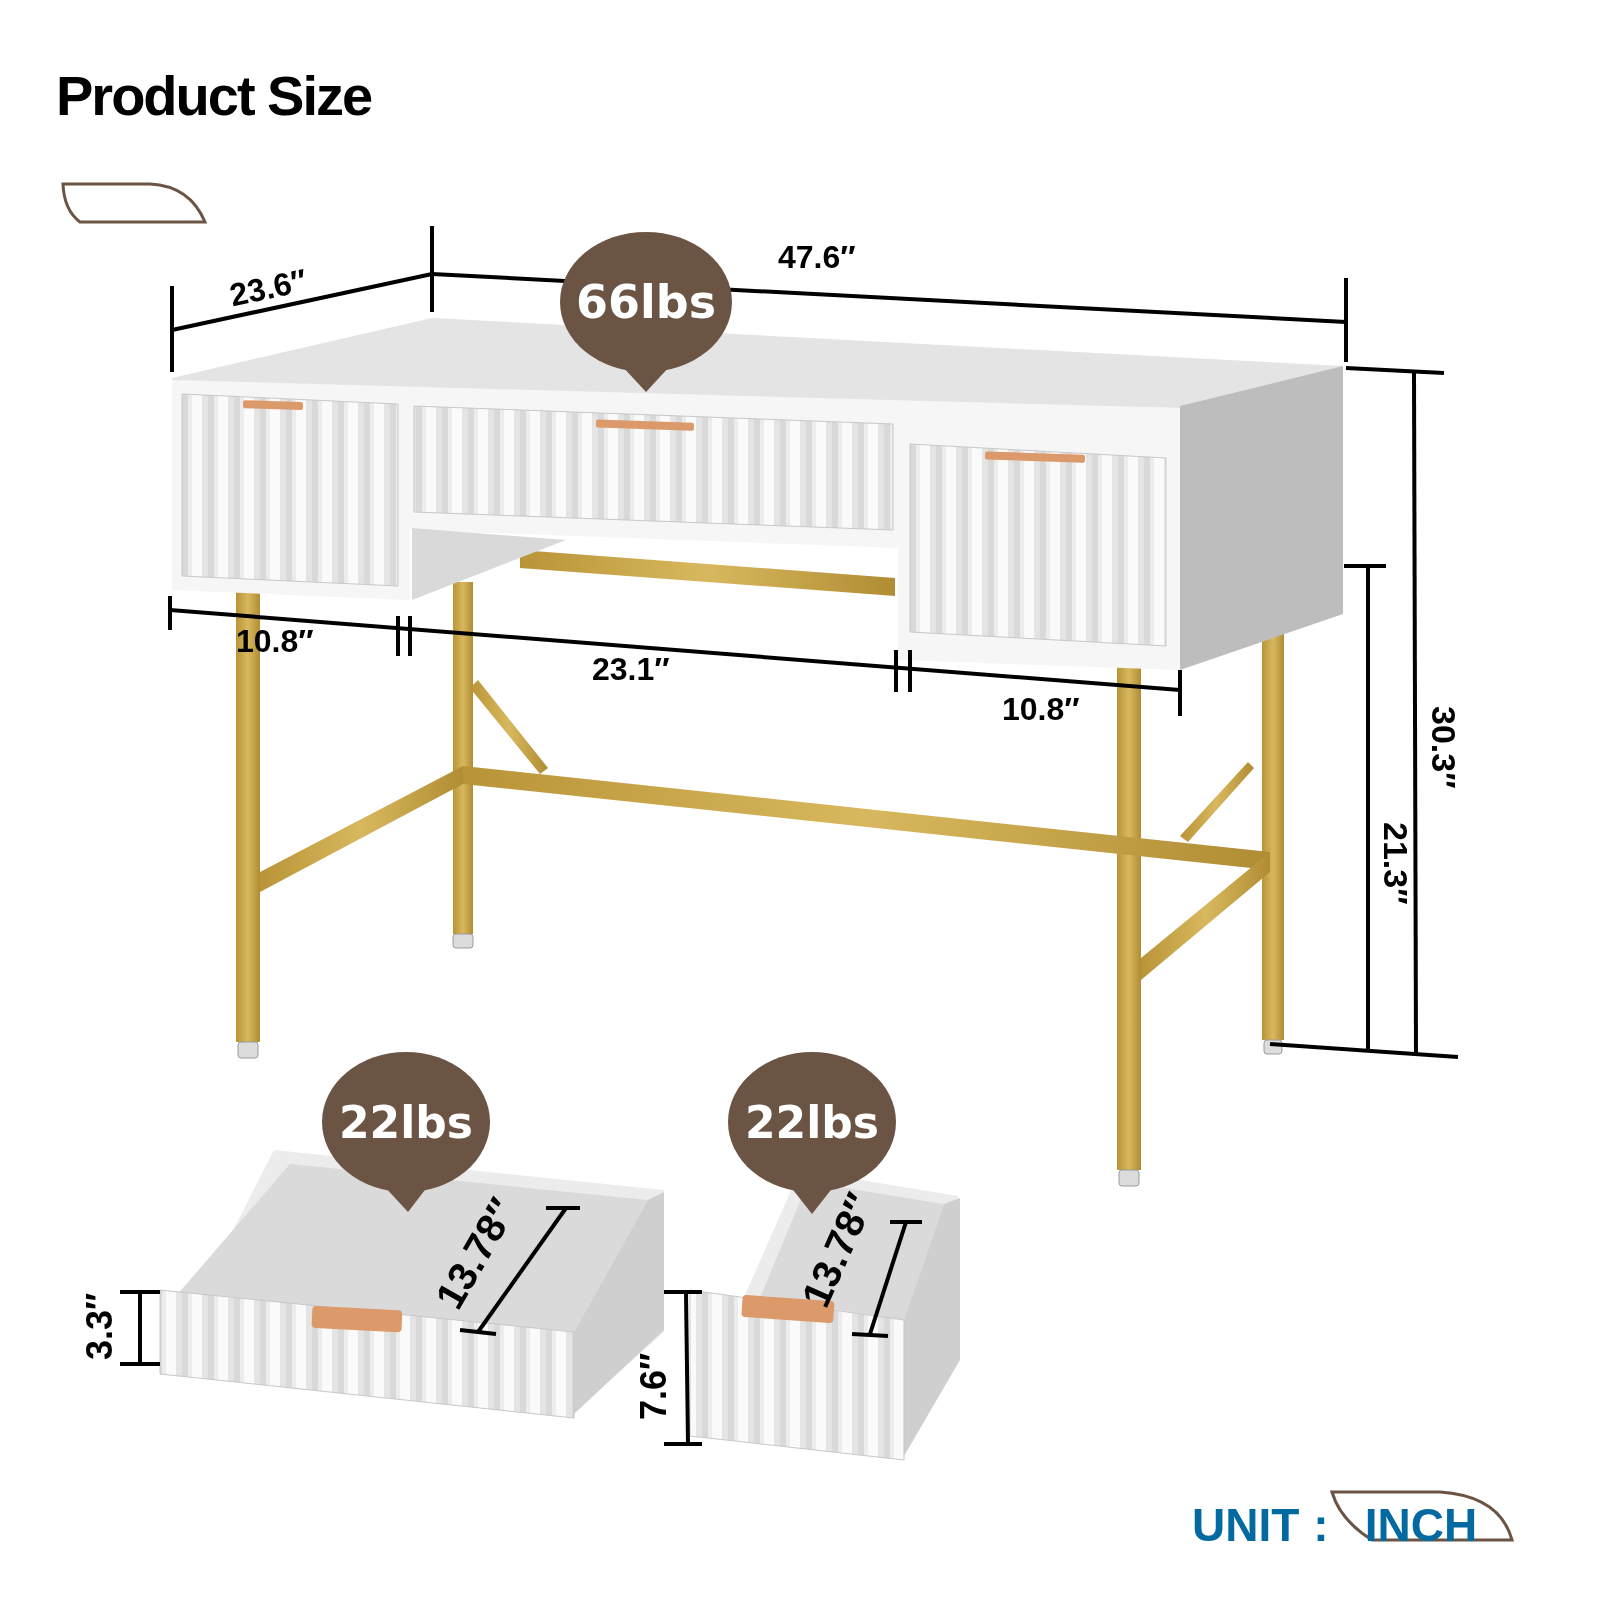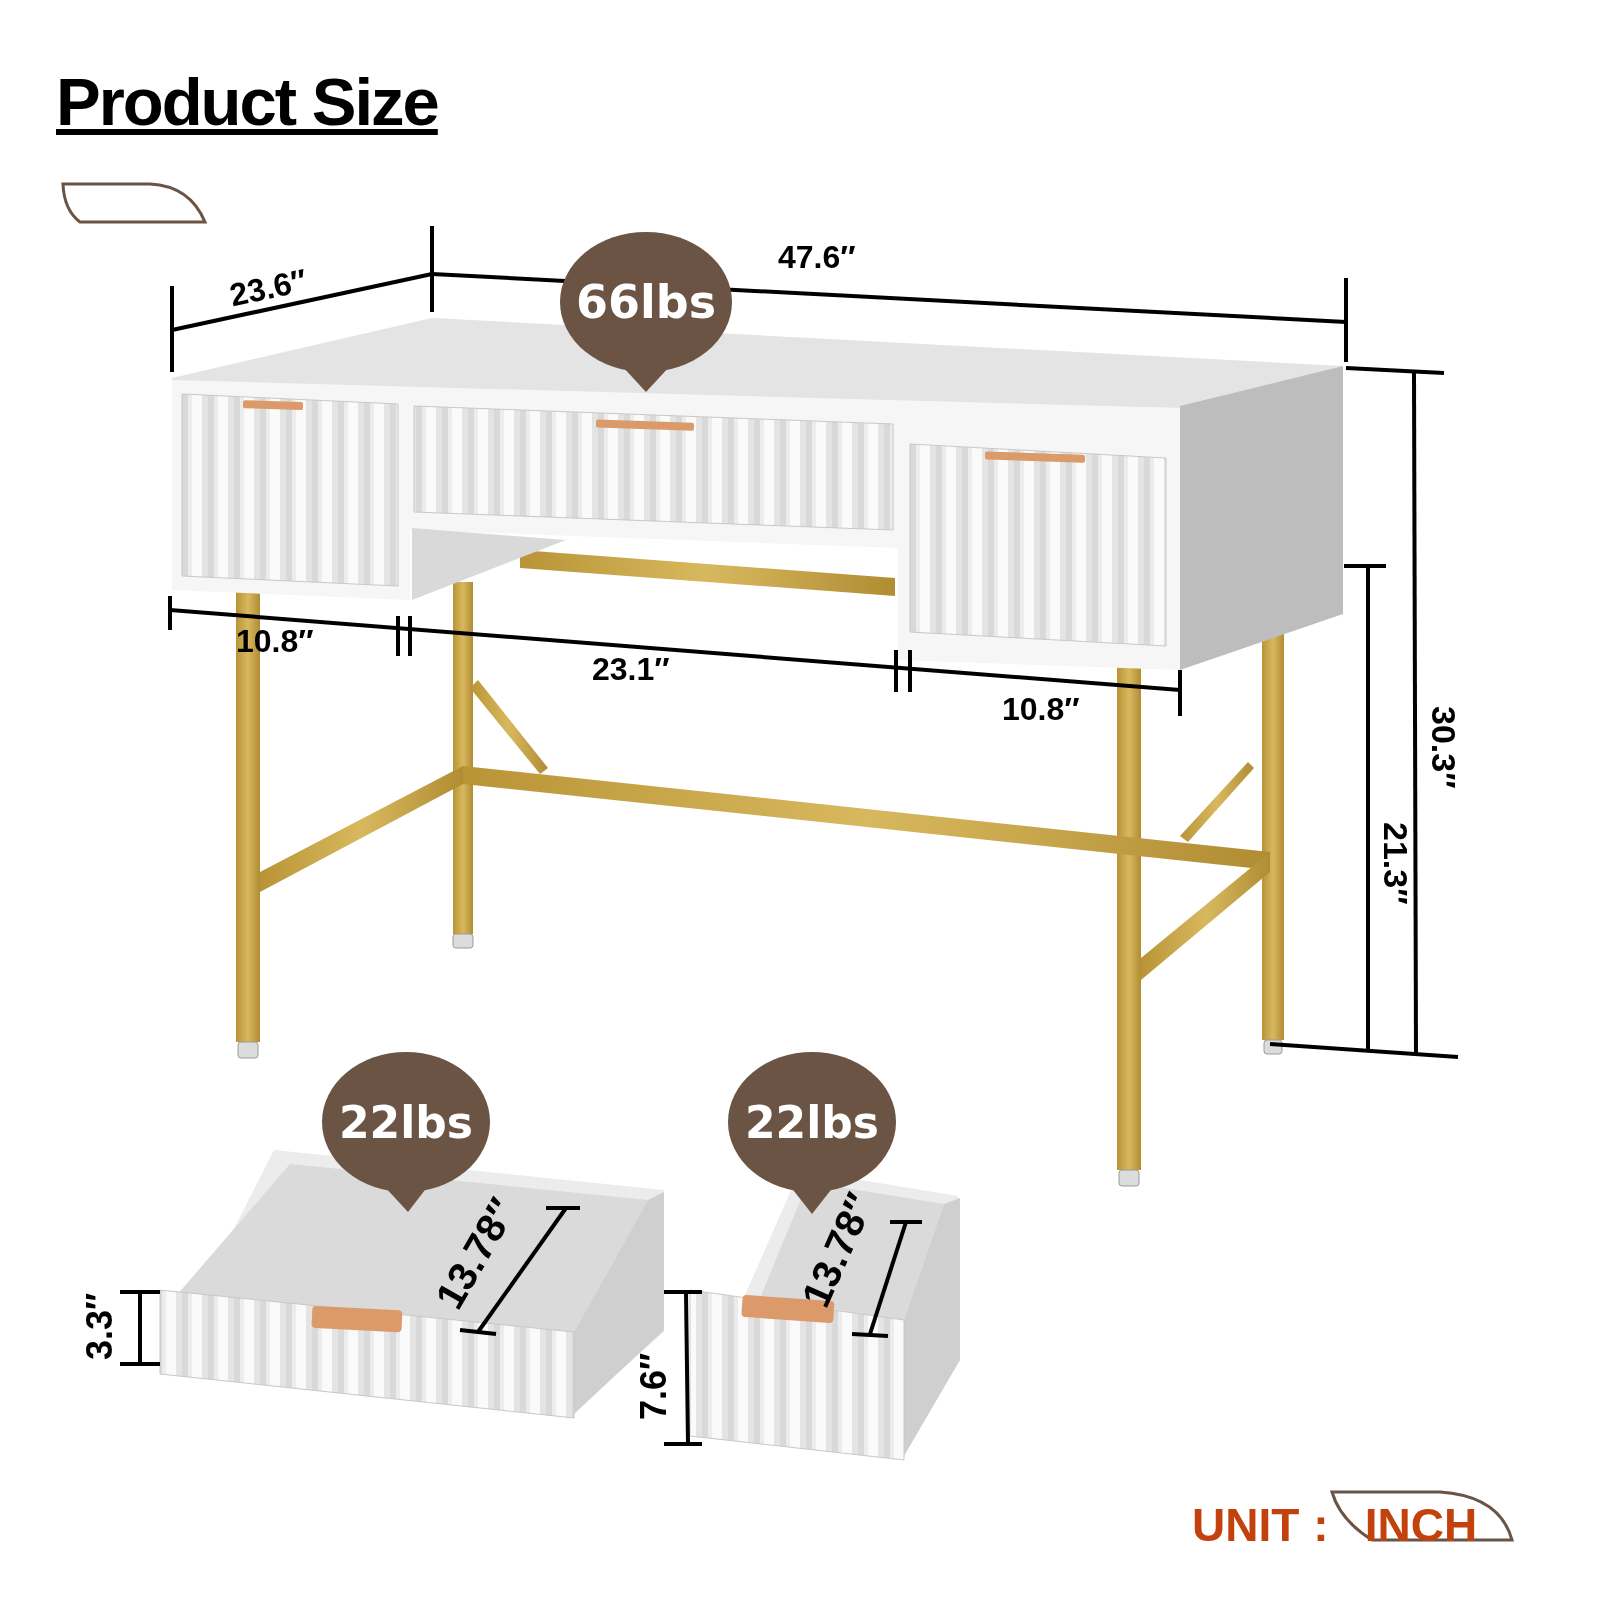--- a/index.html
+++ b/index.html
@@ -1,24 +1,24 @@
 <!DOCTYPE html>
 <html><head>
   <meta charset="utf-8">
   <style>
     html, body { margin: 0; padding: 0; background: #ffffff; }
     body { width: 1600px; height: 1600px; position: relative; overflow: hidden;
            font-family: "Liberation Sans", "DejaVu Sans", sans-serif; }
     #stage { position: absolute; left: 0; top: 0; width: 1600px; height: 1600px; }
-    .title { position: absolute; left: 56px; top: 68px; font-size: 67px; font-weight: 700;
-             color: #000; letter-spacing: -2px; margin: 0; line-height: 1; text-decoration: underline; }
+    .title { position: absolute; left: 56px; top: 68px; font-size: 56px; font-weight: 700;
+             color: #000; letter-spacing: -2px; margin: 0; line-height: 1; }
     .dim { font-family: "Liberation Sans", "DejaVu Sans", sans-serif; font-weight: 700; fill: #000; }
     .bubble-text { font-family: "DejaVu Sans", "Liberation Sans", sans-serif; font-weight: 700; fill: #fff; }
     .unit { position: absolute; left: 1192px; top: 1498px; font-size: 46px; font-weight: 700;
-            color: #c2410c; display: flex; align-items: center; gap: 14px; }
+            color: #0369a1; display: flex; align-items: center; gap: 14px; }
     .unit .value { position: relative; padding: 0 6px 0 22px; }
   </style>
 </head>
 <body>
 
 <div id="stage">
 
   <h1 class="title">Product Size</h1>
 
   <svg width="1600" height="1600" viewBox="0 0 1600 1600" style="position:absolute;left:0;top:0">

